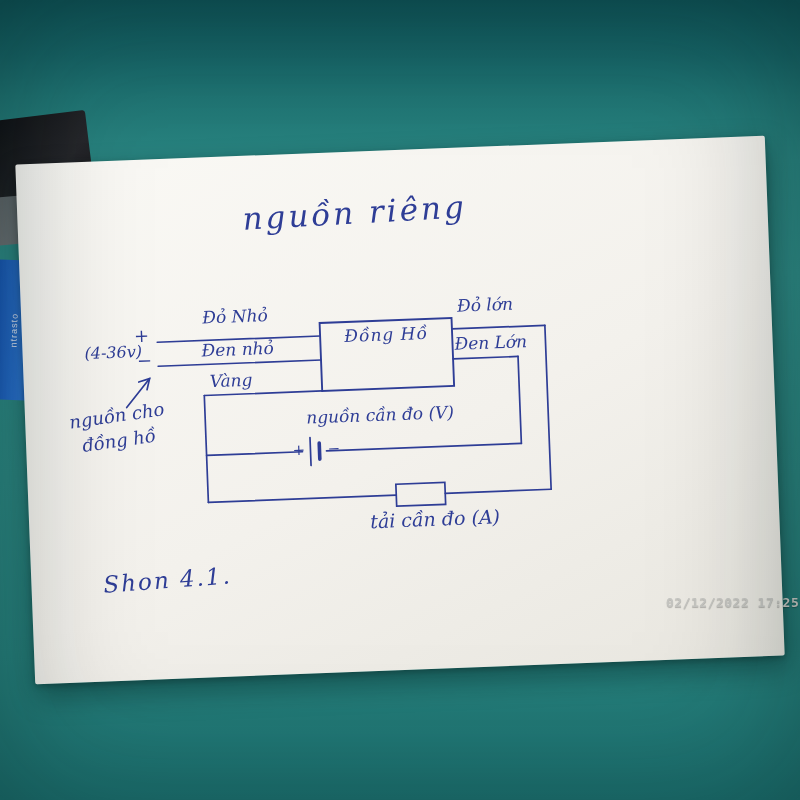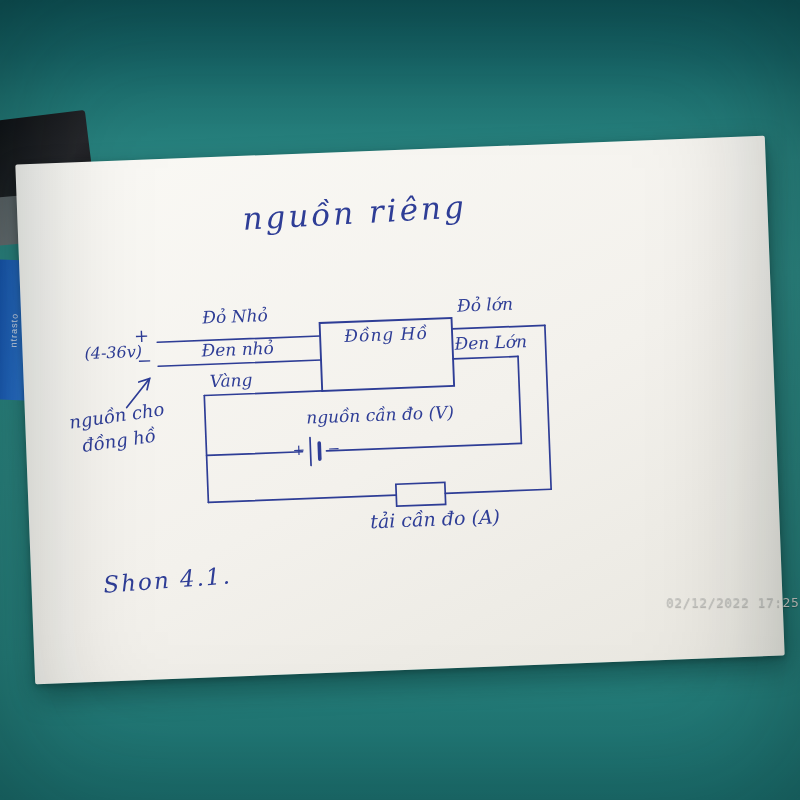--- a/index.html
+++ b/index.html
@@ -73,20 +73,21 @@
   .meter-label{
     width:132px;text-align:center;font-size:17px;letter-spacing:1px;
   }
   .timestamp{
     position:absolute;left:666px;top:595px;
     color:#c6c6c2;
     font-family:"DejaVu Sans Mono",monospace;
     font-size:13px;
     text-shadow:0 1px 1px rgba(0,0,0,.25);
     letter-spacing:.5px;
+    font-weight:bold;
   }
 </style>
 </head>
 <body>
 
 <div class="scene">
 
   <div class="bg-dark-object"></div>
   <div class="bg-gray-object"></div>
   <div class="bg-blue-box">

